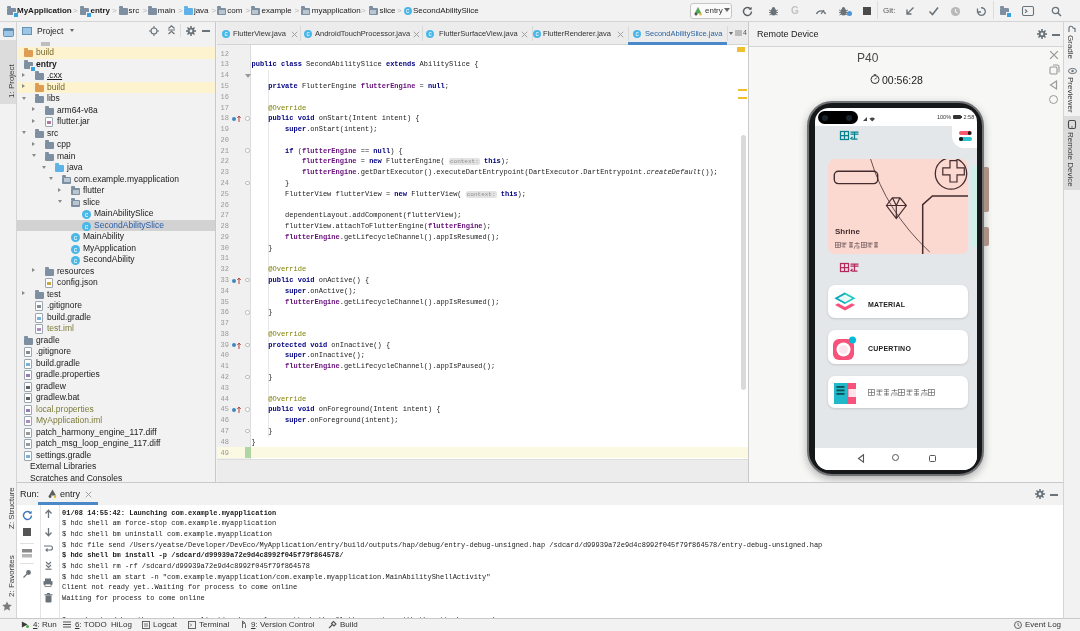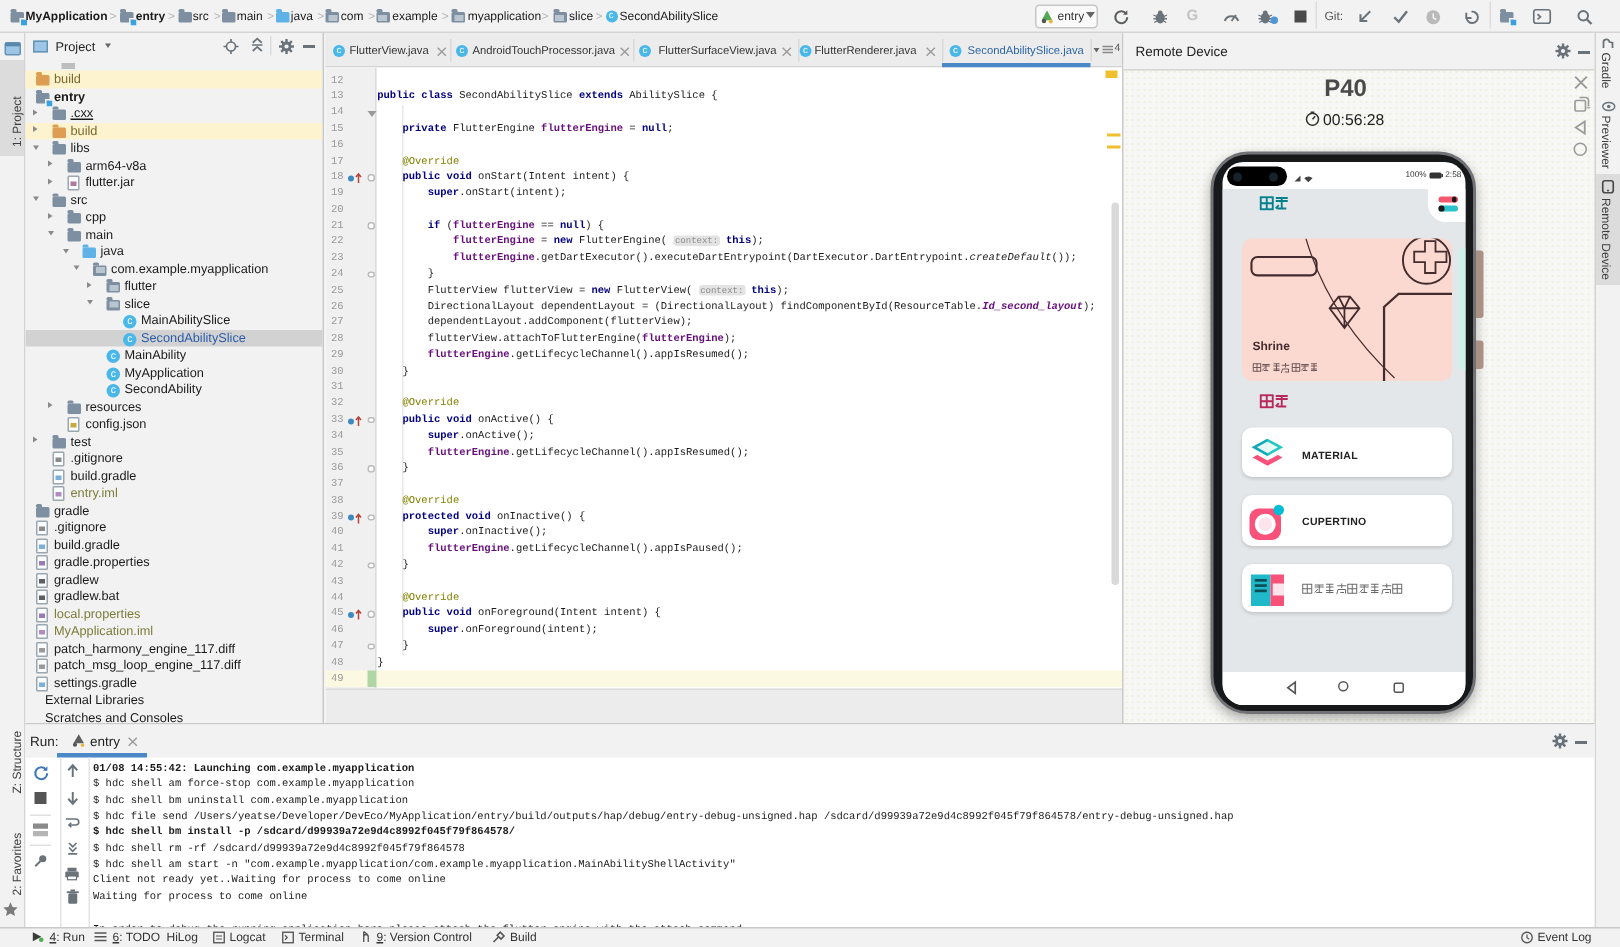--- a/index.html
+++ b/index.html
@@ -221,21 +221,21 @@
     <span class="fo " style="left:18px;top:269.5px"></span>
     <span class="rt" style="left:30px;top:266.5px;color:#1a1a1a;">test</span>
     <span class="fi" style="left:18px;top:279.0px"></span>
     <span class="abs" style="left:20px;top:283.0px;width:4px;height:3px;background:#8a8a8a"></span>
     <span class="rt" style="left:30px;top:278.0px;color:#1a1a1a;">.gitignore</span>
     <span class="fi" style="left:18px;top:290.5px"></span>
     <span class="abs" style="left:20px;top:294.5px;width:4px;height:3px;background:#7bb0d8"></span>
     <span class="rt" style="left:30px;top:289.5px;color:#1a1a1a;">build.gradle</span>
     <span class="fi" style="left:18px;top:302.0px"></span>
     <span class="abs" style="left:20px;top:306.0px;width:4px;height:3px;background:#b08ac0"></span>
-    <span class="rt" style="left:30px;top:301.0px;color:#7c7c3a;">entry.iml</span>
+    <span class="rt" style="left:30px;top:301.0px;color:#7c7c3a;">test.iml</span>
     <span class="fo " style="left:7px;top:315.5px"></span>
     <span class="rt" style="left:19px;top:312.5px;color:#1a1a1a;">gradle</span>
     <span class="fi" style="left:7px;top:325.0px"></span>
     <span class="abs" style="left:9px;top:329.0px;width:4px;height:3px;background:#8a8a8a"></span>
     <span class="rt" style="left:19px;top:324.0px;color:#1a1a1a;">.gitignore</span>
     <span class="fi" style="left:7px;top:336.5px"></span>
     <span class="abs" style="left:9px;top:340.5px;width:4px;height:3px;background:#7bb0d8"></span>
     <span class="rt" style="left:19px;top:335.5px;color:#1a1a1a;">build.gradle</span>
     <span class="fi" style="left:7px;top:348.0px"></span>
     <span class="abs" style="left:9px;top:352.0px;width:4px;height:3px;background:#9a7bb8"></span>
@@ -322,21 +322,20 @@
     <div class="cl" style="left:34.5px;top:100.6px">        <span class="k">if </span>(<span class="fd">flutterEngine</span> == <span class="k">null</span>) {</div>
     <div class="gn" style="left:0;top:111.4px">22</div>
     <div class="cl" style="left:34.5px;top:111.4px">            <span class="fd">flutterEngine</span> = <span class="k">new </span>FlutterEngine( <span class="hint">context:</span> <span class="k">this</span>);</div>
     <div class="gn" style="left:0;top:122.2px">23</div>
     <div class="cl" style="left:34.5px;top:122.2px">            <span class="fd">flutterEngine</span>.getDartExecutor().executeDartEntrypoint(DartExecutor.DartEntrypoint.<span class="itl">createDefault</span>());</div>
     <div class="gn" style="left:0;top:133.0px">24</div>
     <div class="cl" style="left:34.5px;top:133.0px">        }</div>
     <div class="gn" style="left:0;top:143.7px">25</div>
     <div class="cl" style="left:34.5px;top:143.7px">        FlutterView flutterView = <span class="k">new </span>FlutterView( <span class="hint">context:</span> <span class="k">this</span>);</div>
     <div class="gn" style="left:0;top:154.5px">26</div>
-    <div class="cl" style="left:34.5px;top:154.5px">        DirectionalLayout dependentLayout = (DirectionalLayout) findComponentById(ResourceTable.<span class="sf">Id_second_layout</span>);</div>
     <div class="gn" style="left:0;top:165.3px">27</div>
     <div class="cl" style="left:34.5px;top:165.3px">        dependentLayout.addComponent(flutterView);</div>
     <div class="gn" style="left:0;top:176.1px">28</div>
     <div class="cl" style="left:34.5px;top:176.1px">        flutterView.attachToFlutterEngine(<span class="fd">flutterEngine</span>);</div>
     <div class="gn" style="left:0;top:186.9px">29</div>
     <div class="cl" style="left:34.5px;top:186.9px">        <span class="fd">flutterEngine</span>.getLifecycleChannel().appIsResumed();</div>
     <div class="gn" style="left:0;top:197.6px">30</div>
     <div class="cl" style="left:34.5px;top:197.6px">    }</div>
     <div class="gn" style="left:0;top:208.4px">31</div>
     <div class="gn" style="left:0;top:219.2px">32</div>
@@ -410,21 +409,21 @@
       <g>
         <rect x="4.2" y="0" width="1.6" height="10" transform="rotate(0 5 5)" fill="#6a737a"></rect>
         <rect x="4.2" y="0" width="1.6" height="10" transform="rotate(45 5 5)" fill="#6a737a"></rect>
         <rect x="4.2" y="0" width="1.6" height="10" transform="rotate(90 5 5)" fill="#6a737a"></rect>
         <rect x="4.2" y="0" width="1.6" height="10" transform="rotate(135 5 5)" fill="#6a737a"></rect>
         <circle cx="5" cy="5" r="3.3" fill="#6a737a"></circle>
         <circle cx="5" cy="5" r="1.4" fill="#f2f2f2"></circle>
       </g>
     </svg>
 <span class="abs" style="left:303px;top:12px;width:8px;height:1.5px;background:#6a737a"></span>
-<div class="abs" style="left:108px;top:29px;width:80px;height:20px;font-size:16px;font-weight:bold;color:#4a4a4a;text-align:center">P40</div>
+<div class="abs" style="left:108px;top:29px;width:80px;height:20px;font-size:12px;font-weight:normal;color:#4a4a4a;">P40</div>
 <svg class="abs" style="left:121px;top:52px" width="10" height="10" viewBox="0 0 10 10">
       <circle cx="5" cy="5.5" r="4" fill="none" stroke="#333" stroke-width="1"></circle>
       <path d="M5 5.5 L6.8 3.5 M3.8 0.8 h2.4" stroke="#333" stroke-width="1" fill="none"></path>
     </svg>
 <span class="abs" style="left:133px;top:52px;font-size:10.5px;color:#222">00:56:28</span>
 <svg class="abs" style="left:300px;top:28px" width="10" height="10" viewBox="0 0 9 9">
       <path d="M1 1 L8 8 M8 1 L1 8" stroke="#9a9a9a" stroke-width="1.2"></path>
     </svg>
 <svg class="abs" style="left:300px;top:42px" width="11" height="11" viewBox="0 0 11 11">
       <rect x="1" y="3" width="7" height="7" rx="1" fill="none" stroke="#9a9a9a" stroke-width="1.1"></rect>

